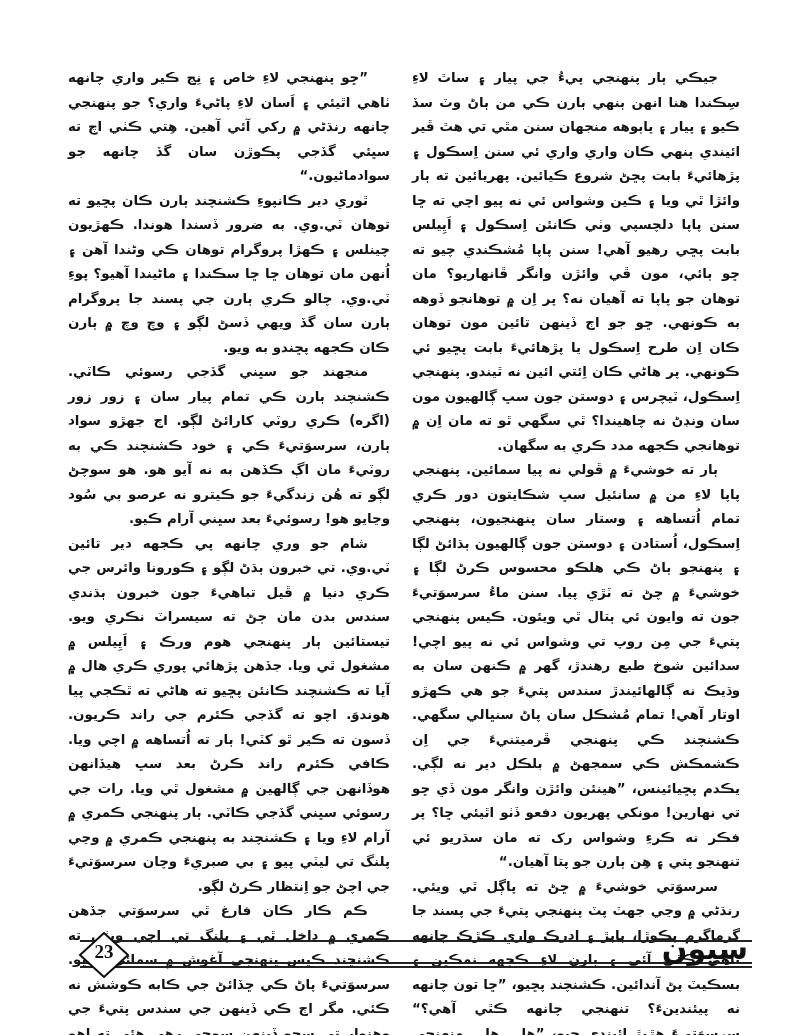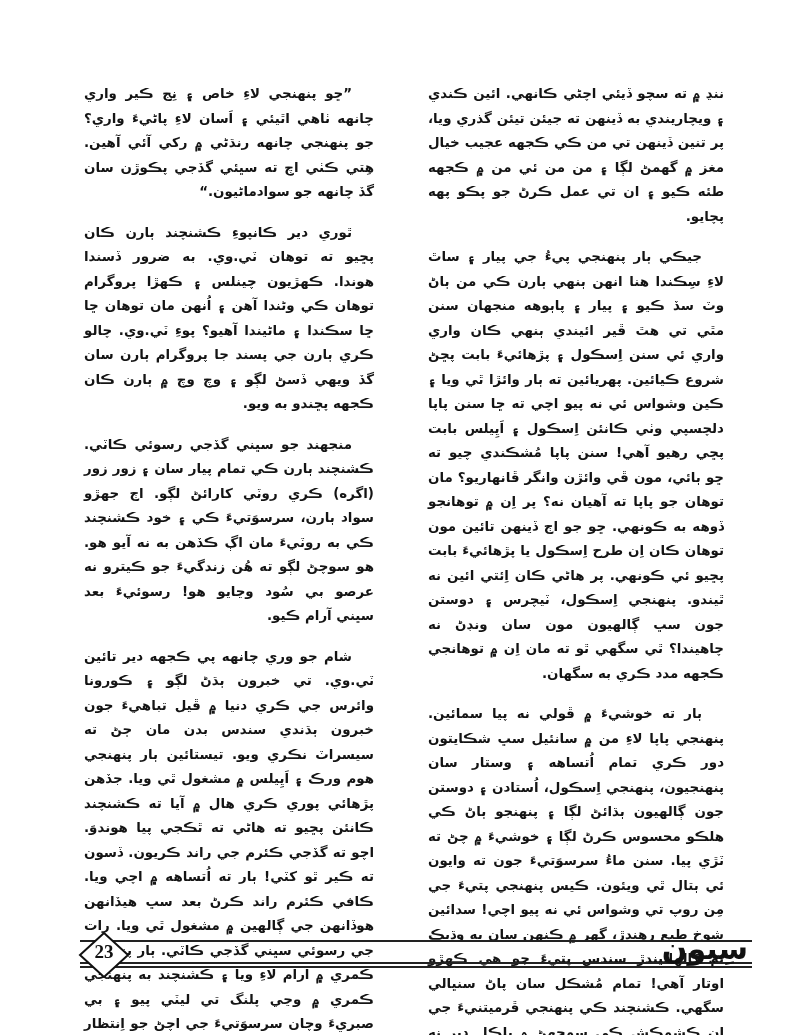--- a/index.html
+++ b/index.html
@@ -4,40 +4,39 @@
 <style>
   html, body { margin: 0; padding: 0; background: #ffffff; }
   body { width: 800px; height: 1035px; position: relative; overflow: hidden;
          font-family: "DejaVu Sans", sans-serif; color: #111; }
   .page { position: absolute; left: 0; top: 0; width: 800px; height: 1035px; }
   .col { position: absolute; top: 66px; direction: rtl; text-align: justify;
          text-align-last: right; font-size: 13.4px; line-height: 24.5px;
          font-weight: bold; color: #141414; }
   .col-right { left: 412px; width: 328px; }
   .col-left  { left: 68px;  width: 322px; }
-  .col p { margin: 16px; padding: 0; }
+  .col p { margin: 0; padding: 0; }
   .col p.indent { text-indent: 22px; }
   .footer { position: absolute; left: 12px; top: 930px; width: 800px; height: 60px; }
   .rule-top { position: absolute; left: 68px; width: 672px; top: 10px; height: 2px; background: #222; }
   .rule-dbl1 { position: absolute; left: 68px; width: 672px; top: 32px; height: 2px; background: #222; }
   .rule-dbl2 { position: absolute; left: 68px; width: 672px; top: 36px; height: 2px; background: #222; }
   .diamond { position: absolute; left: 66px; top: 2px; width: 52px; height: 44px; }
   .diamond svg { position: absolute; left: 0; top: 0; }
   .page-num { position: absolute; left: 0; top: 9px; width: 52px; text-align: center;
               font-family: "Liberation Serif", serif; font-weight: bold; font-size: 19px; color: #111; }
   .masthead { position: absolute; right: 64px; top: 4px; direction: rtl;
               font-size: 30px; font-weight: bold; color: #111; line-height: 30px; letter-spacing: 1px; text-align: right; }
 </style>
 </head>
 <body>
 
 <div class="page">
 
   <div class="col col-right">
-    <p>ننڍ ۾ ته سچو ڏيئي اچڻي ڪانهي. ائين ڪندي ۽ ويچاريندي به ڏينهن ته جيئن تيئن گذري ويا، پر تنين ڏينهن تي من ڪي ڪجهه عجيب خيال مغز ۾ گهمڻ لڳا ۽ من من ئي من ۾ ڪجهه طئه ڪيو ۽ ان تي عمل ڪرڻ جو پڪو پهه پچايو.</p>
     <p class="indent">جيڪي ٻار پنهنجي پيءُ جي پيار ۽ ساٿ لاءِ سِڪندا هنا انهن ٻنهي ٻارن ڪي من ٻاڻ وٽ سڏ ڪيو ۽ پيار ۽ پاٻوهه منجهان سنن مٿي تي هٿ ڦير ائيندي ٻنهي ڪان واري واري ئي سنن اِسڪول ۽ پڙهائيءَ بابت پڇڻ شروع ڪيائين. پهريائين ته ٻار وائڙا ٿي ويا ۽ ڪين وشواس ئي نه پيو اچي ته ڇا سنن پاپا دلچسپي وٺي ڪانئن اِسڪول ۽ اَيِيلس بابت پڇي رهيو آهي! سنن پاپا مُشڪندي چيو ته ڇو ٻائي، مون ڦي وائڙن وانگر ڦانهاريو؟ مان توهان جو پاپا ته آهيان نه؟ پر اِن ۾ توهانجو ڏوهه به ڪونهي. ڇو جو اڄ ڏينهن تائين مون توهان ڪان اِن طرح اِسڪول يا پڙهائيءَ بابت پڇيو ئي ڪونهي. پر هاڻي ڪان اِئتي ائين نه ٿيندو. پنهنجي اِسڪول، ٽيچرس ۽ دوستن جون سڀ ڳالهيون مون سان ونڊڻ نه چاهيندا؟ ٿي سگهي ٿو ته مان اِن ۾ توهانجي ڪجهه مدد ڪري به سگهان.</p>
     <p class="indent">ٻار ته خوشيءَ ۾ ڦولي نه پيا سمائين. پنهنجي پاپا لاءِ من ۾ سانئيل سڀ شڪايتون دور ڪري تمام اُتساهه ۽ وستار سان پنهنجيون، پنهنجي اِسڪول، اُستادن ۽ دوستن جون ڳالهيون ٻڌائڻ لڳا ۽ پنهنجو ٻاڻ ڪي هلڪو محسوس ڪرڻ لڳا ۽ خوشيءَ ۾ چڻ ته ٽڙي پيا. سنن ماءُ سرسوَتيءَ جون ته وايون ئي ٻتال ٿي ويئون. ڪيس پنهنجي پتيءَ جي مِن روپ تي وشواس ئي نه پيو اچي! سدائين شوخ طبع رهندڙ، گهر ۾ ڪنهن سان به وڌيڪ نه ڳالهائيندڙ سندس پتيءَ جو هي ڪهڙو اوتار آهي! تمام مُشڪل سان پاڻ سنڀالي سگهي. ڪشنچند ڪي پنهنجي ڦرميتنيءَ جي اِن ڪشمڪش ڪي سمجهڻ ۾ بلڪل دير نه لڳي. يڪدم پڇيائينس، ”هينئن وائڙن وانگر مون ڏي ڇو تي نهارين! مونکي پهريون دفعو ڏٺو اٿيئي ڇا؟ پر فڪر نه ڪرءِ وشواس رک ته مان سڌريو ئي تنهنجو پتي ۽ هِن ٻارن جو پتا آهيان.“</p>
     <p class="indent">سرسوَتي خوشيءَ ۾ ڇڻ ته پاڳل ٿي ويئي. رنڌڻي ۾ وڃي جهٽ پٽ پنهنجي پتيءَ جي پسند جا گرماگرم پڪوڙا، پاپڙ ۽ ادرڪ واري ڪڙڪ چانهه ٺاهي ڪٺي آئي ۽ ٻارن لاءِ ڪجهه نمڪين ۽ بسڪيٽ پڻ آندائين. ڪشنچند پڇيو، ”ڇا تون چانهه نه پيئندينءَ؟ تنهنجي چانهه ڪٿي آهي؟“ سرسوَتيءَ هڙٻڙ ائيندي چيو، ”ها... ها... منهنجي چانهه رنڌڻي ۾ ئي رکي آهي.“</p>
   </div>
 
   <div class="col col-left">
     <p class="indent">”ڇو پنهنجي لاءِ خاص ۽ نِج ڪير واري چانهه ٺاهي اٿيئي ۽ اَسان لاءِ پاڻيءَ واري؟ جو پنهنجي چانهه رنڌڻي ۾ رکي آئي آهين. هِتي ڪٺي اچ ته سڀئي گڏجي پڪوڙن سان گڏ چانهه جو سوادماڻيون.“</p>
     <p class="indent">ٿوري دير ڪانپوءِ ڪشنچند ٻارن ڪان پڇيو ته توهان ٽي.وي. به ضرور ڏسندا هوندا. ڪهڙيون چينلس ۽ ڪهڙا پروگرام توهان ڪي وڻندا آهن ۽ اُنهن مان توهان ڇا ڇا سڪندا ۽ ماڻيندا آهيو؟ پوءِ ٽي.وي. چالو ڪري ٻارن جي پسند جا پروگرام ٻارن سان گڏ ويهي ڏسڻ لڳو ۽ وچ وچ ۾ ٻارن ڪان ڪجهه پڇندو به ويو.</p>
     <p class="indent">منجهند جو سڀني گڏجي رسوئي ڪاٽي. ڪشنچند ٻارن ڪي تمام پيار سان ۽ زور زور (اگره) ڪري روٽي کارائڻ لڳو. اڄ جهڙو سواد ٻارن، سرسوَتيءَ ڪي ۽ خود ڪشنچند ڪي به روٽيءَ مان اڳ ڪڏهن به نه آيو هو. هو سوچڻ لڳو ته هُن زندگيءَ جو ڪيترو نه عرصو بي سُود وڃايو هو! رسوئيءَ بعد سڀني آرام ڪيو.</p>
     <p class="indent">شام جو وري چانهه پي ڪجهه دير تائين ٽي.وي. تي خبرون ٻڌڻ لڳو ۽ ڪورونا وائرس جي ڪري دنيا ۾ ڦيل تباهيءَ جون خبرون ٻڌندي سندس بدن مان ڄڻ ته سيسراٽ نڪري ويو. تيستائين ٻار پنهنجي هوم ورڪ ۽ اَيِيلس ۾ مشغول ٿي ويا. جڏهن پڙهائي پوري ڪري هال ۾ آيا ته ڪشنچند ڪانئن پڇيو ته هاڻي ته ٿڪجي پيا هوندوَ. اچو ته گڏجي ڪئرم جي راند ڪريون. ڏسون ته ڪير ٿو کٽي! ٻار ته اُتساهه ۾ اچي ويا. ڪافي ڪئرم راند ڪرڻ بعد سڀ هيڏانهن هوڏانهن جي ڳالهين ۾ مشغول ٿي ويا. رات جي رسوئي سڀني گڏجي ڪاٽي. ٻار پنهنجي ڪمري ۾ آرام لاءِ ويا ۽ ڪشنچند به پنهنجي ڪمري ۾ وڃي پلنگ تي ليٽي پيو ۽ بي صبريءَ وچان سرسوَتيءَ جي اچڻ جو اِنتظار ڪرڻ لڳو.</p>

